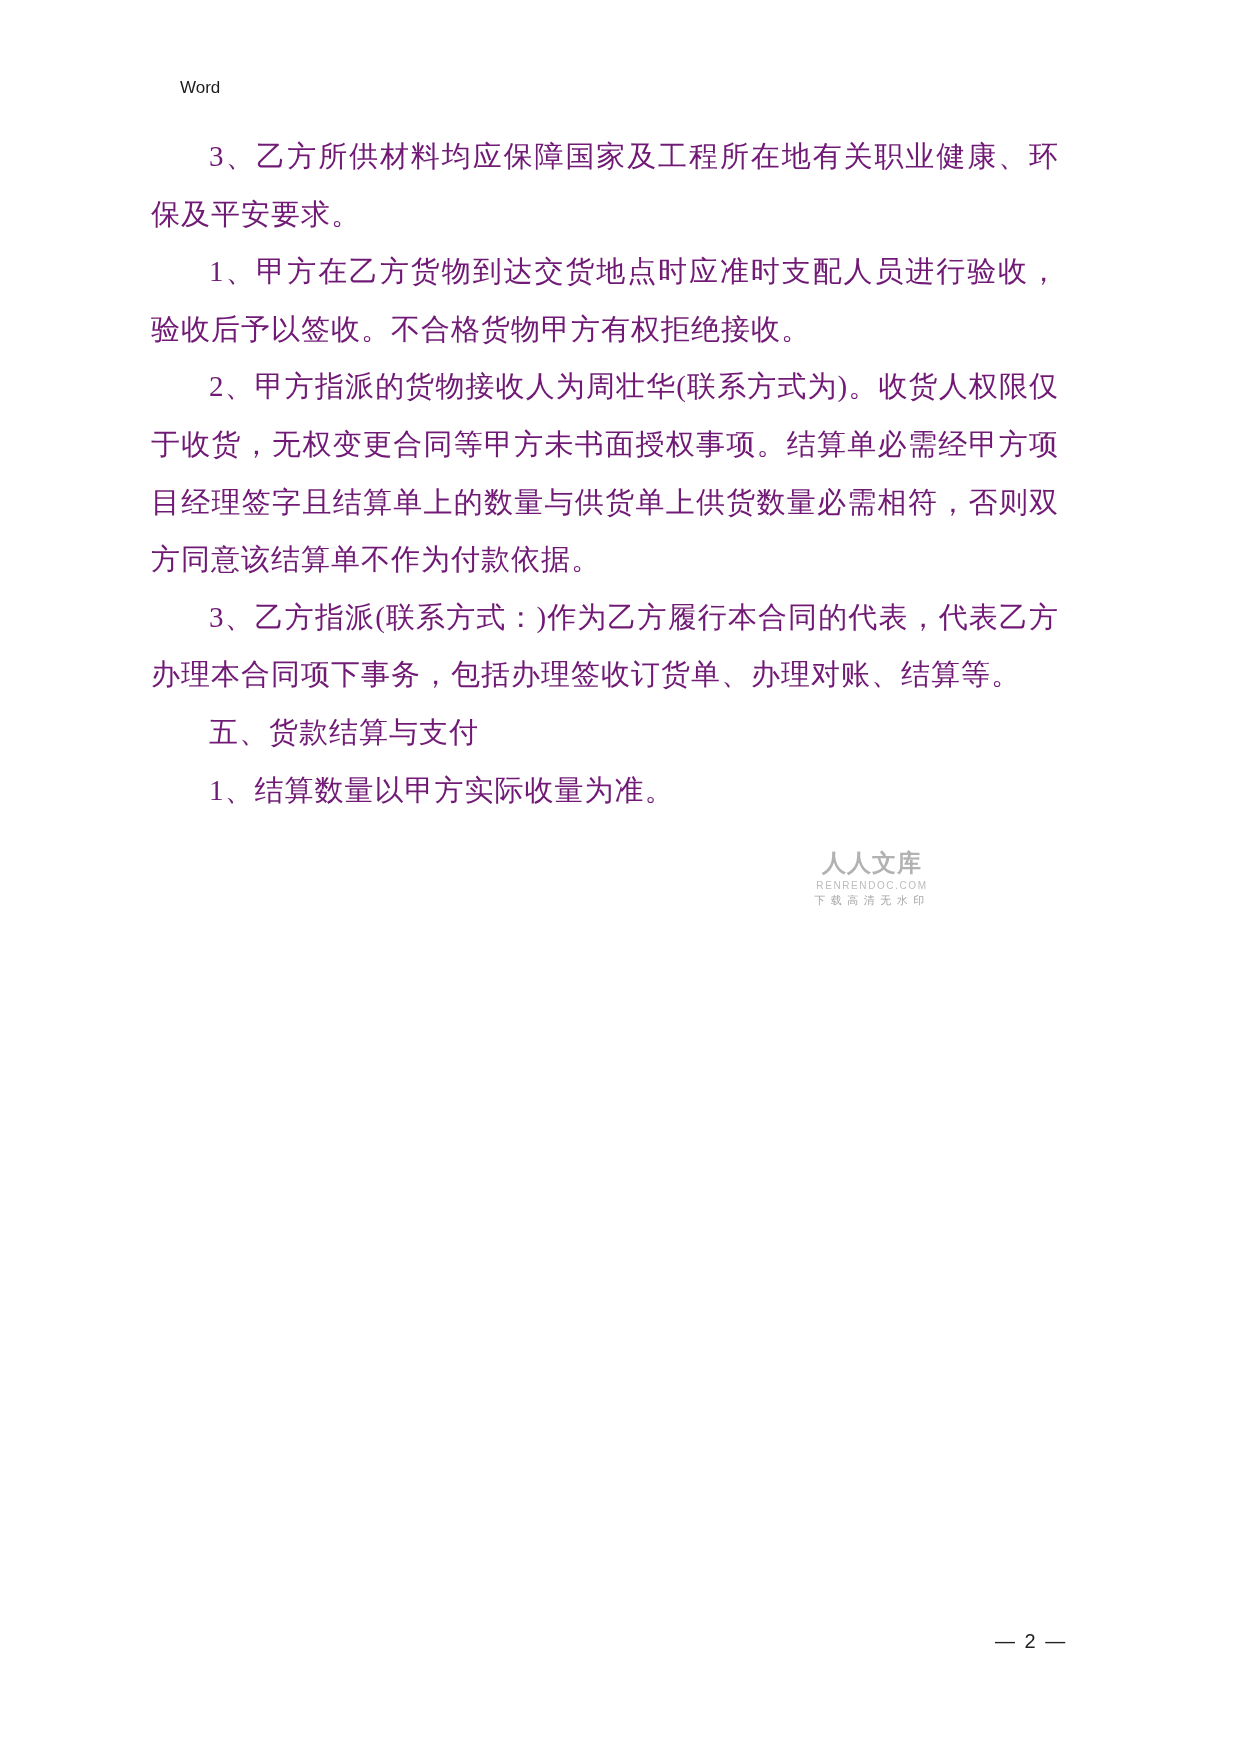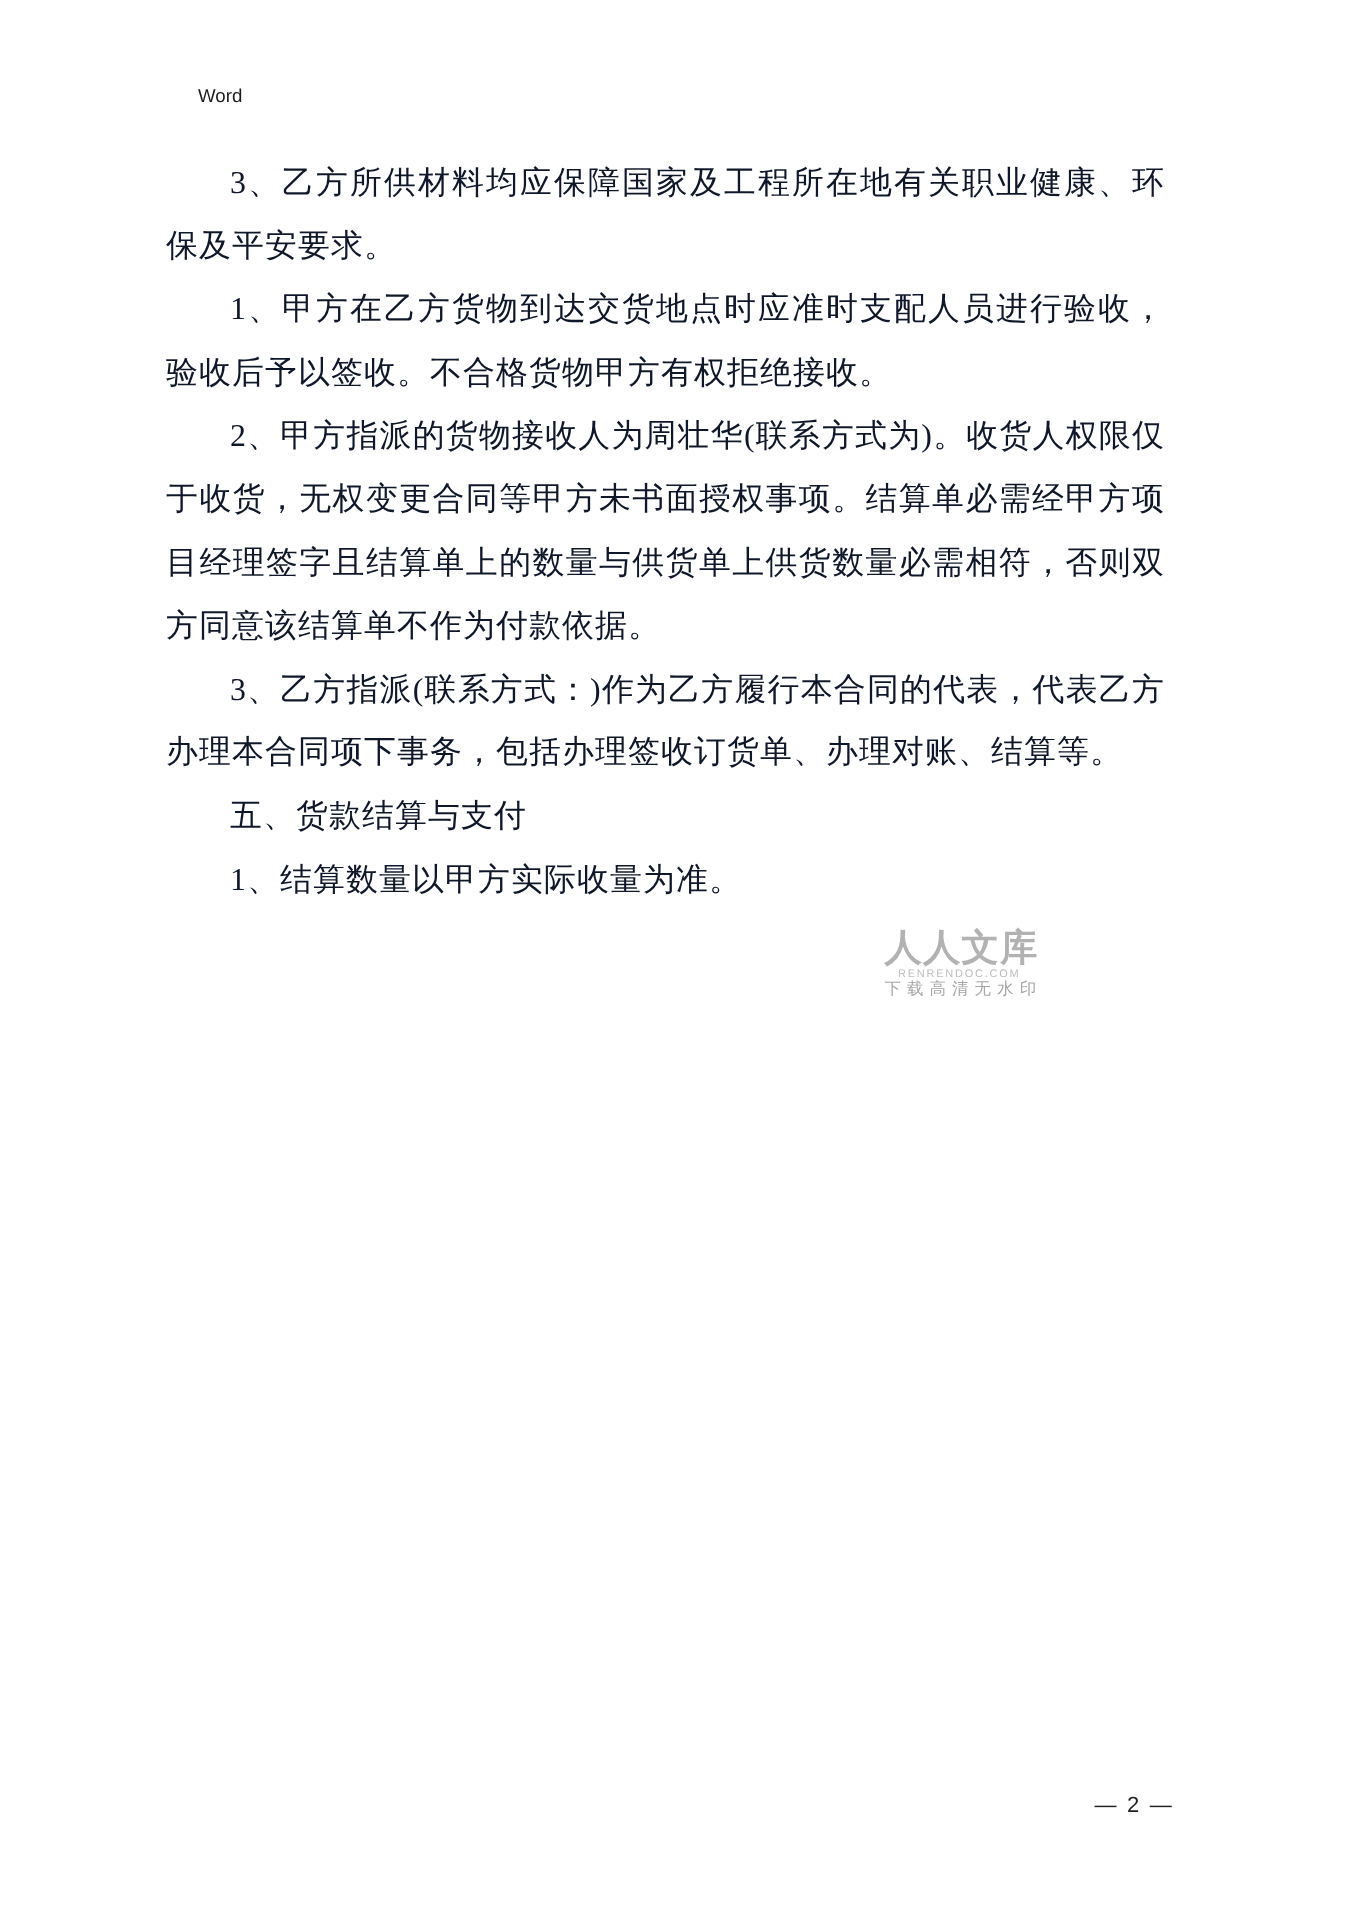--- a/index.html
+++ b/index.html
@@ -20,63 +20,63 @@
     left: 180px;
     top: 78px;
     font-family: "Liberation Sans", sans-serif;
     font-size: 17px;
     color: #1c1c1c;
     z-index: 2;
   }
   .doc-body {
     position: absolute;
     left: 151px;
-    top: 138px;
+    top: 128px;
     width: 908px;
     font-size: 29px;
     line-height: 57.6px;
     letter-spacing: 1px;
     text-align: justify;
-    color: #0f172a;
+    color: #701a75;
     z-index: 1;
   }
   .doc-body p {
     margin: 0;
     padding: 0;
     text-indent: 2em;
   }
   .watermark {
     position: absolute;
     left: 804px;
     top: 846px;
     width: 136px;
     text-align: center;
     z-index: 0;
     user-select: none;
   }
   .wm-title {
     font-family: "Liberation Sans", sans-serif;
-    font-size: 34px;
+    font-size: 24px;
     font-weight: bold;
     color: #b2b2b2;
     line-height: 33px;
     letter-spacing: 1px;
     white-space: nowrap;
   }
   .wm-site {
     font-family: "Liberation Sans", sans-serif;
     font-size: 10px;
     color: #bcbcbc;
     letter-spacing: 1.6px;
     line-height: 13px;
     white-space: nowrap;
   }
   .wm-tagline {
     font-family: "Liberation Sans", sans-serif;
-    font-size: 15px;
+    font-size: 11px;
     color: #a6a6a6;
     letter-spacing: 5.5px;
     line-height: 16px;
     white-space: nowrap;
   }
   .page-number {
     position: absolute;
     left: 995px;
     top: 1630px;
     font-family: "Liberation Sans", sans-serif;

